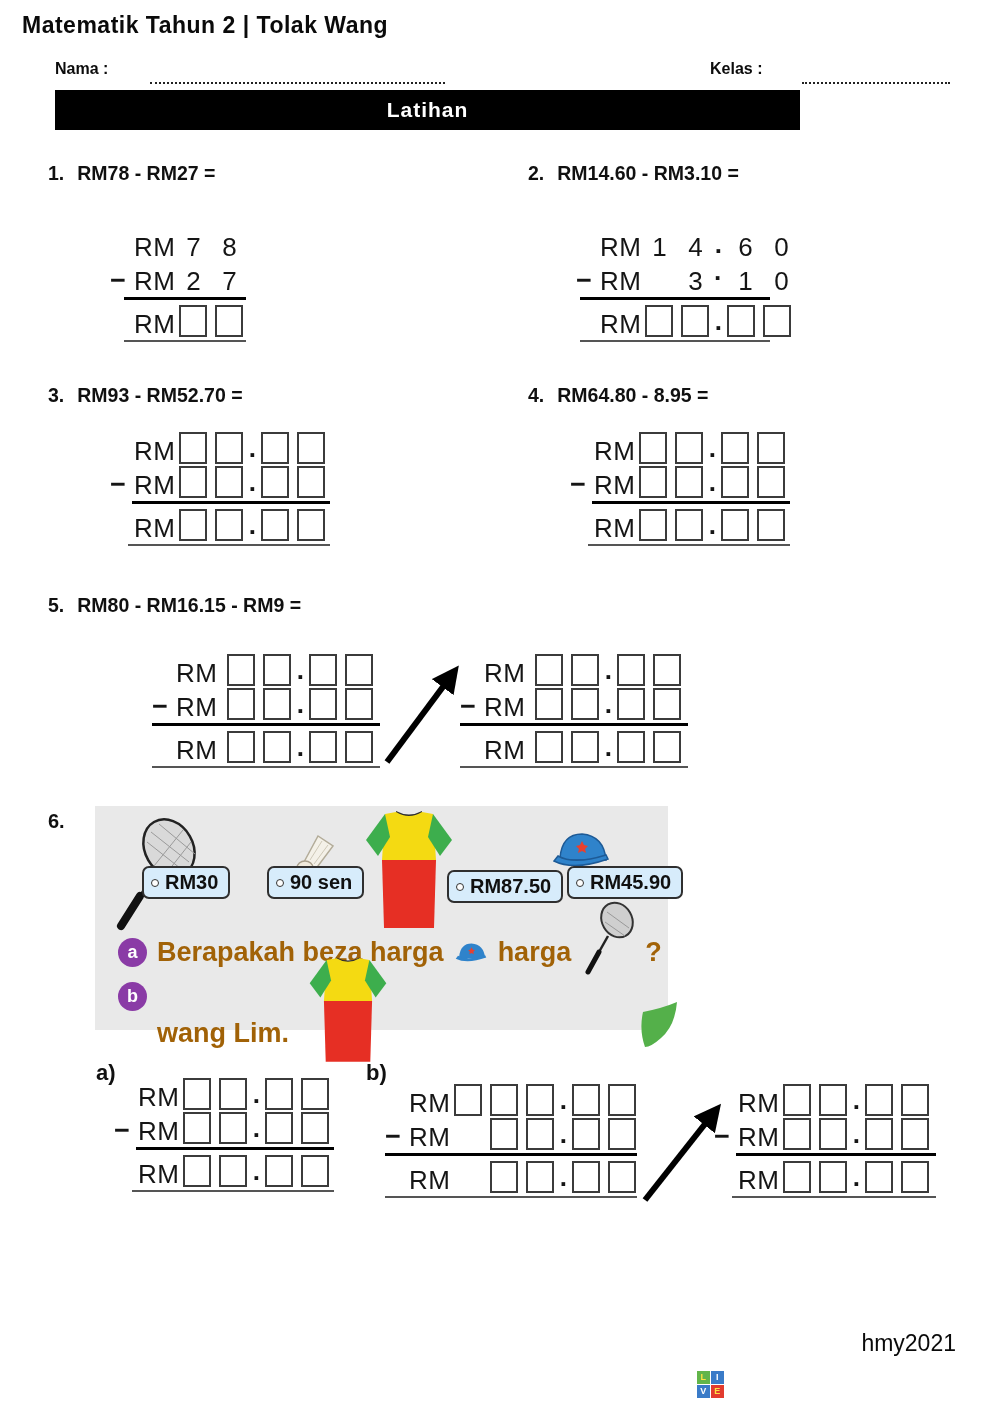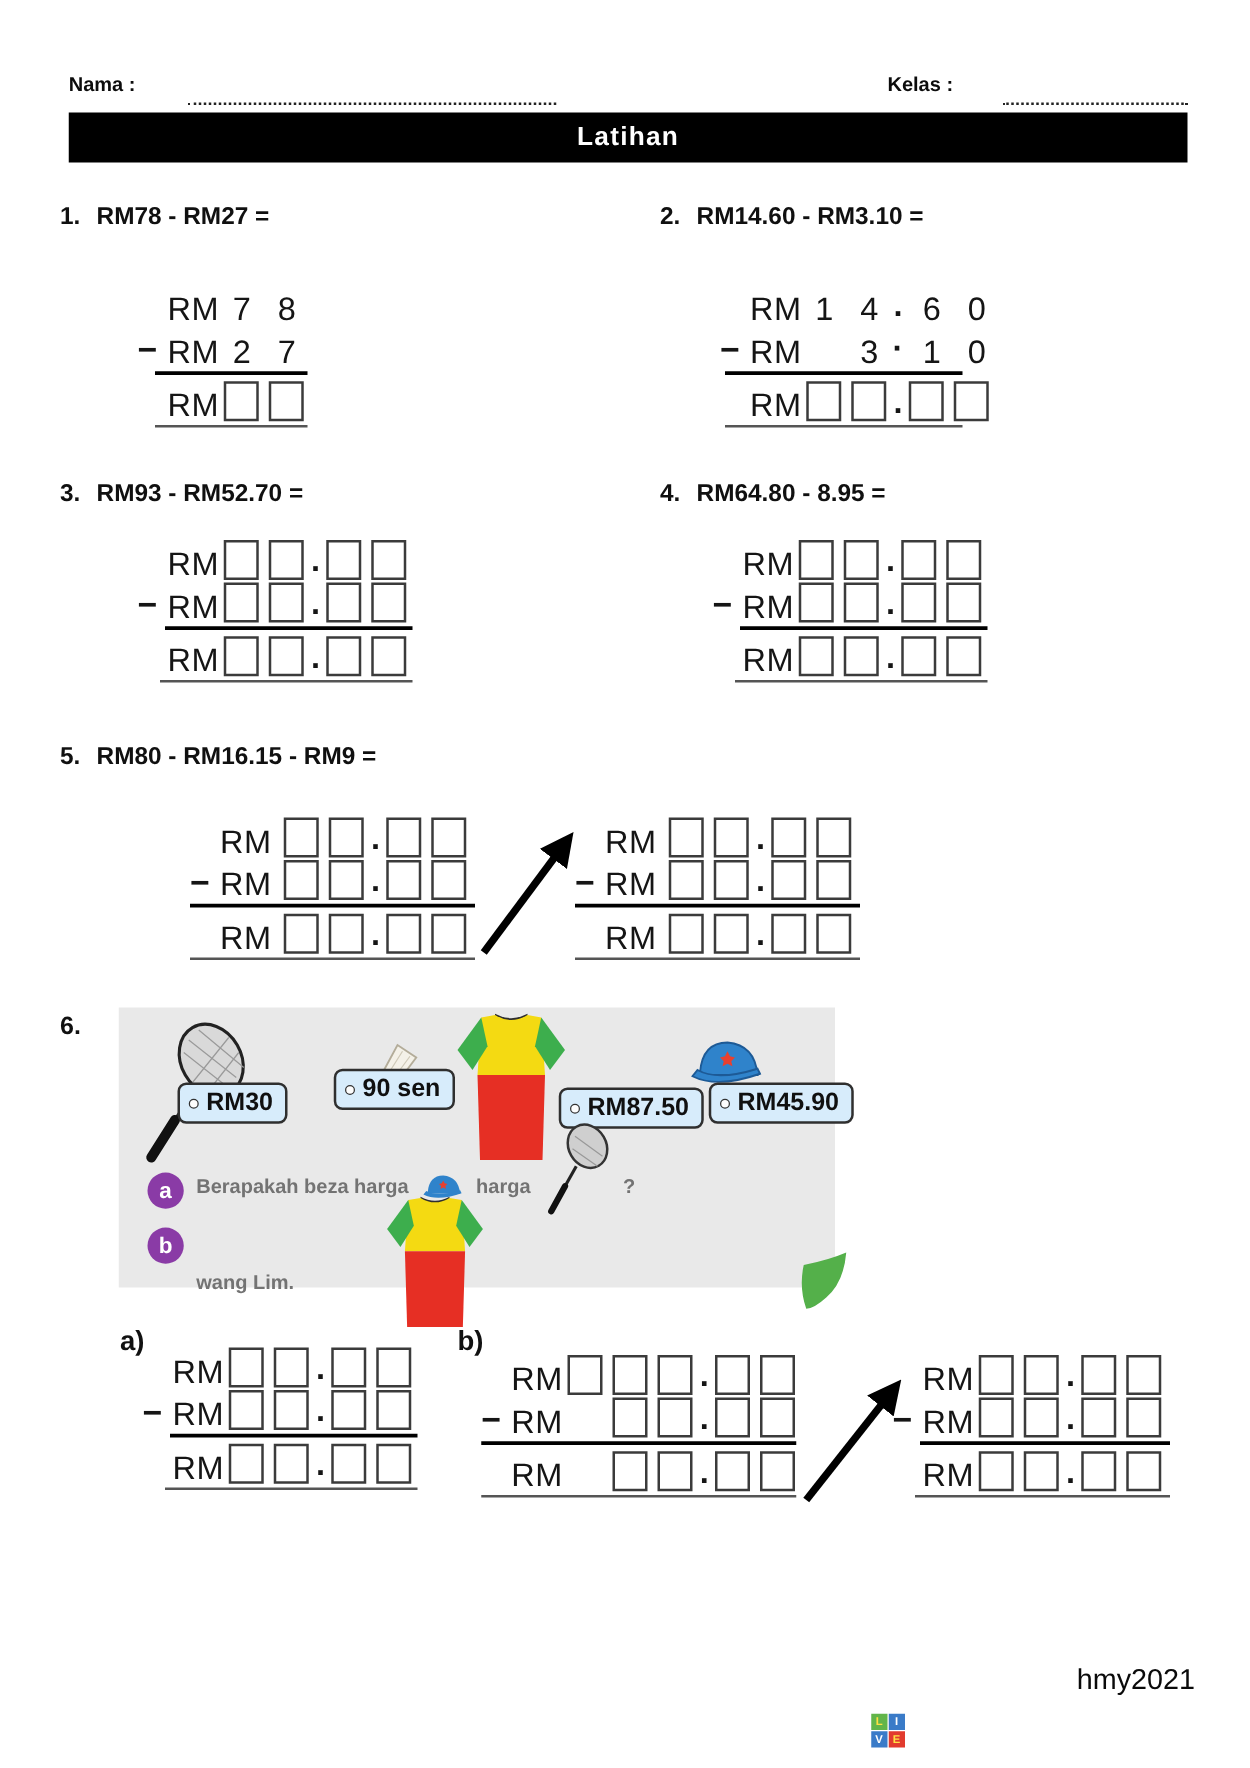--- a/index.html
+++ b/index.html
@@ -4,21 +4,21 @@
 <style>
   html,body{margin:0;padding:0;background:#fff}
   .page{position:relative;width:1000px;height:1414px;background:#fff;overflow:hidden;
         font-family:"Liberation Sans",sans-serif;color:#111}
   .abs{position:absolute}
 
   
   .doc-title{position:absolute;left:22px;top:12px;font-size:23px;font-weight:700;letter-spacing:.5px;color:#0a0a0a}
   .hlabel{position:absolute;font-size:16px;font-weight:600;color:#0c0c0c}
   .dots{position:absolute;height:22px;border-bottom:2.5px dotted #222}
-  .bar{position:absolute;left:55px;top:90px;width:895px;height:40px;background:#000;color:#fff;
+  .bar{position:absolute;left:55px;top:90px;width:745px;height:40px;background:#000;color:#fff;
        display:flex;align-items:center;justify-content:center;font-size:21px;font-weight:600;letter-spacing:1px}
 
   
   .pt{position:absolute;display:flex;gap:13px;font-size:19.5px;font-weight:600;color:#101010}
   .sublabel{position:absolute;font-size:22px;font-weight:600}
 
   
   .wrk{position:absolute;font-size:26px;color:#151515}
   .wr{display:flex;align-items:flex-end;height:34px}
   .mcell{width:24px;font-size:27px;font-weight:700;line-height:1}
@@ -34,37 +34,38 @@
   .ln{border-top:3px solid #000;margin:3px 0 3px}
   .ln2{border-top:2px solid #555;margin-top:3px}
 
   
   .panel{position:absolute;left:95px;top:806px;width:573px;height:224px;background:#e9e9e9}
   .tag{position:absolute;display:flex;align-items:center;gap:6px;background:#d7ecfb;border:2.5px solid #2f2f2f;
        border-radius:7px;height:33px;padding:0 10px 0 7px;font-size:20px;font-weight:600;color:#101010;box-sizing:border-box;white-space:nowrap}
   .hole{width:6px;height:6px;border:1.5px solid #333;border-radius:50%;background:#fdfdfd;flex:0 0 auto}
   .badge{position:absolute;width:29px;height:29px;border-radius:50%;background:#8a3ba6;color:#fff;
          display:flex;align-items:center;justify-content:center;font-size:18px;font-weight:700}
-  .qrow{position:absolute;display:flex;align-items:center;gap:8px;font-size:16px;font-weight:600;color:#737373;white-space:nowrap}
+  .qrow{position:absolute;display:flex;align-items:center;gap:8px;font-size:27px;font-weight:600;color:#a16207;white-space:nowrap}
   .racket-sm{width:56px;height:76px;margin:-44px 0 -14px 2px}
   .spacer88{width:88px;display:inline-block}
 
   
   .credit{position:absolute;right:44px;top:1330px;font-size:23px;font-weight:400;color:#0a0a0a}
   .brand{position:absolute;left:697px;top:1371px;display:flex;align-items:center;gap:3px}
   .tiles{display:grid;grid-template-columns:12.5px 12.5px;grid-auto-rows:12.5px;gap:1.5px}
   .tile{display:flex;align-items:center;justify-content:center;font-size:9px;font-weight:800;color:#fff;line-height:1}
   .t-l{background:#62b54a;color:#ffe042}.t-i{background:#3a7bc8}.t-v{background:#3a7bc8}.t-e{background:#e23b2e;color:#ffe042}
   .brandtxt{font-size:28px;font-weight:800;color:#1e4c7d;letter-spacing:-.5px}
 </style>
 </head>
 <body>
 
 <div class="page">
 
+  <div class="doc-title">Matematik Tahun 2 | Tolak Wang</div>
   <div class="hlabel" style="left:55px;top:60px">Nama :</div>
   <div class="dots" style="left:150px;top:60px;width:295px"></div>
   <div class="hlabel" style="left:710px;top:60px">Kelas :</div>
   <div class="dots" style="left:802px;top:60px;width:148px"></div>
   <div class="bar">
     <span>Latihan</span>
   </div>
 
   <div class="pt" style="left:48px;top:162px">
     <span>1.</span>
@@ -296,21 +297,21 @@
     <div class="tag" style="left:47px;top:60px">
       <span class="hole"></span>
       <span>RM30</span>
     </div>
 
     <svg class="abs" style="left:193px;top:26px" width="52" height="50" viewBox="0 0 52 50">
       <path d="M16,30 L30,4 L45,14 L27,38 Z" fill="#f4f1e8" stroke="#b3ac99" stroke-width="1.5"></path>
       <path d="M22,28 L34,9 M26,32 L40,13" stroke="#cfc9b8" stroke-width="1" fill="none"></path>
       <ellipse cx="17" cy="36" rx="8" ry="7" fill="#efe9dc" stroke="#a89f8c" stroke-width="1.5"></ellipse>
     </svg>
-    <div class="tag" style="left:172px;top:49px">
+    <div class="tag" style="left:172px;top:60px">
       <span class="hole"></span>
       <span>90 sen</span>
     </div>
 
     <svg class="abs" style="left:268px;top:2px" width="92" height="124" viewBox="0 0 92 124">
       <path d="M33,3 Q46,10 59,3 L59,9 Q46,15 33,9 Z" fill="#2f2f2f"></path>
       <path d="M22,6 L33,4 Q46,12 59,4 L70,6 L73,52 L19,52 Z" fill="#f4da12"></path>
       <path d="M22,6 L3,32 L15,48 L27,29 Z" fill="#3dae4d"></path>
       <path d="M70,6 L89,32 L77,48 L65,29 Z" fill="#3dae4d"></path>
       <path d="M19,52 L73,52 L71,120 L21,120 Z" fill="#e62f24"></path>

